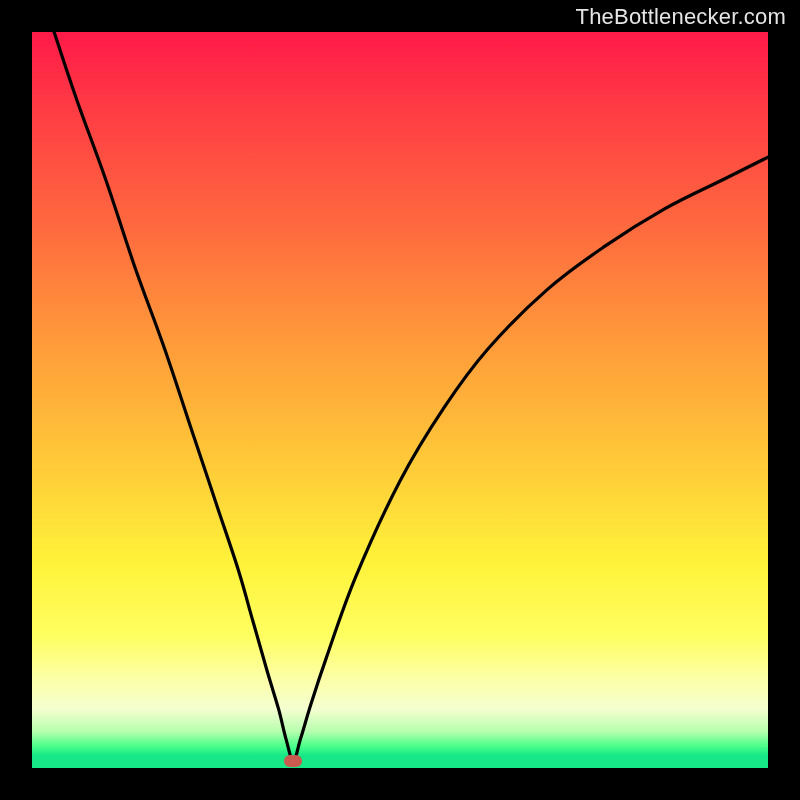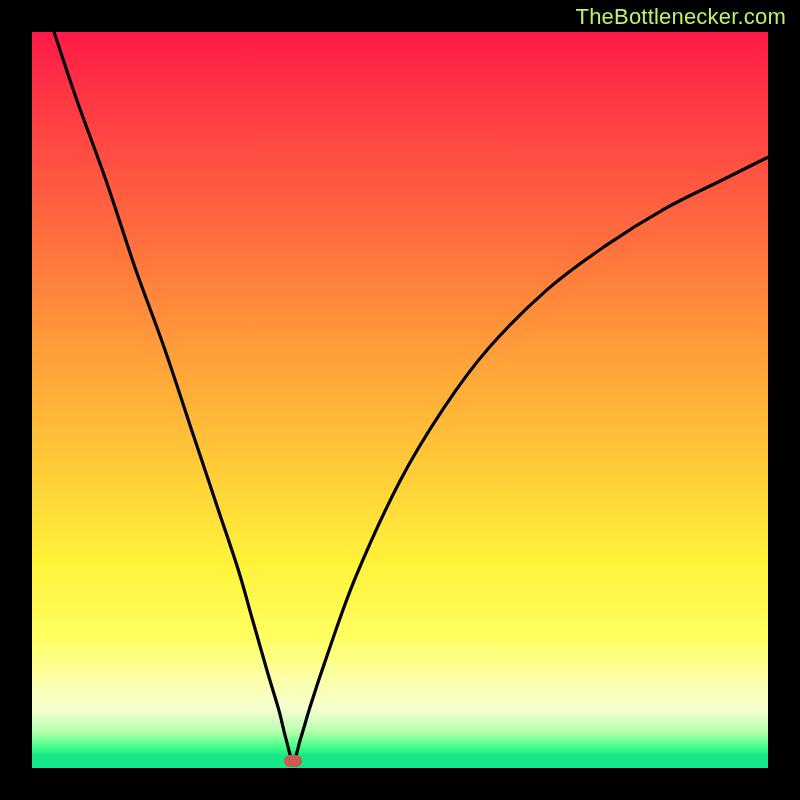--- a/index.html
+++ b/index.html
@@ -40,21 +40,21 @@
       #b8ffb0 95%,
       #4cff8a 97%,
       #16e887 98.3%,
       #16e887 100%
     );
   }
   .watermark {
     position: absolute;
     top: 4px;
     right: 14px;
-    color: #bef264;
+    color: #e5e5e5;
     font-size: 22px;
     font-weight: 500;
     letter-spacing: 0.2px;
     z-index: 5;
   }
   svg.curve {
     position: absolute;
     left: 0;
     top: 0;
     width: 736px;

